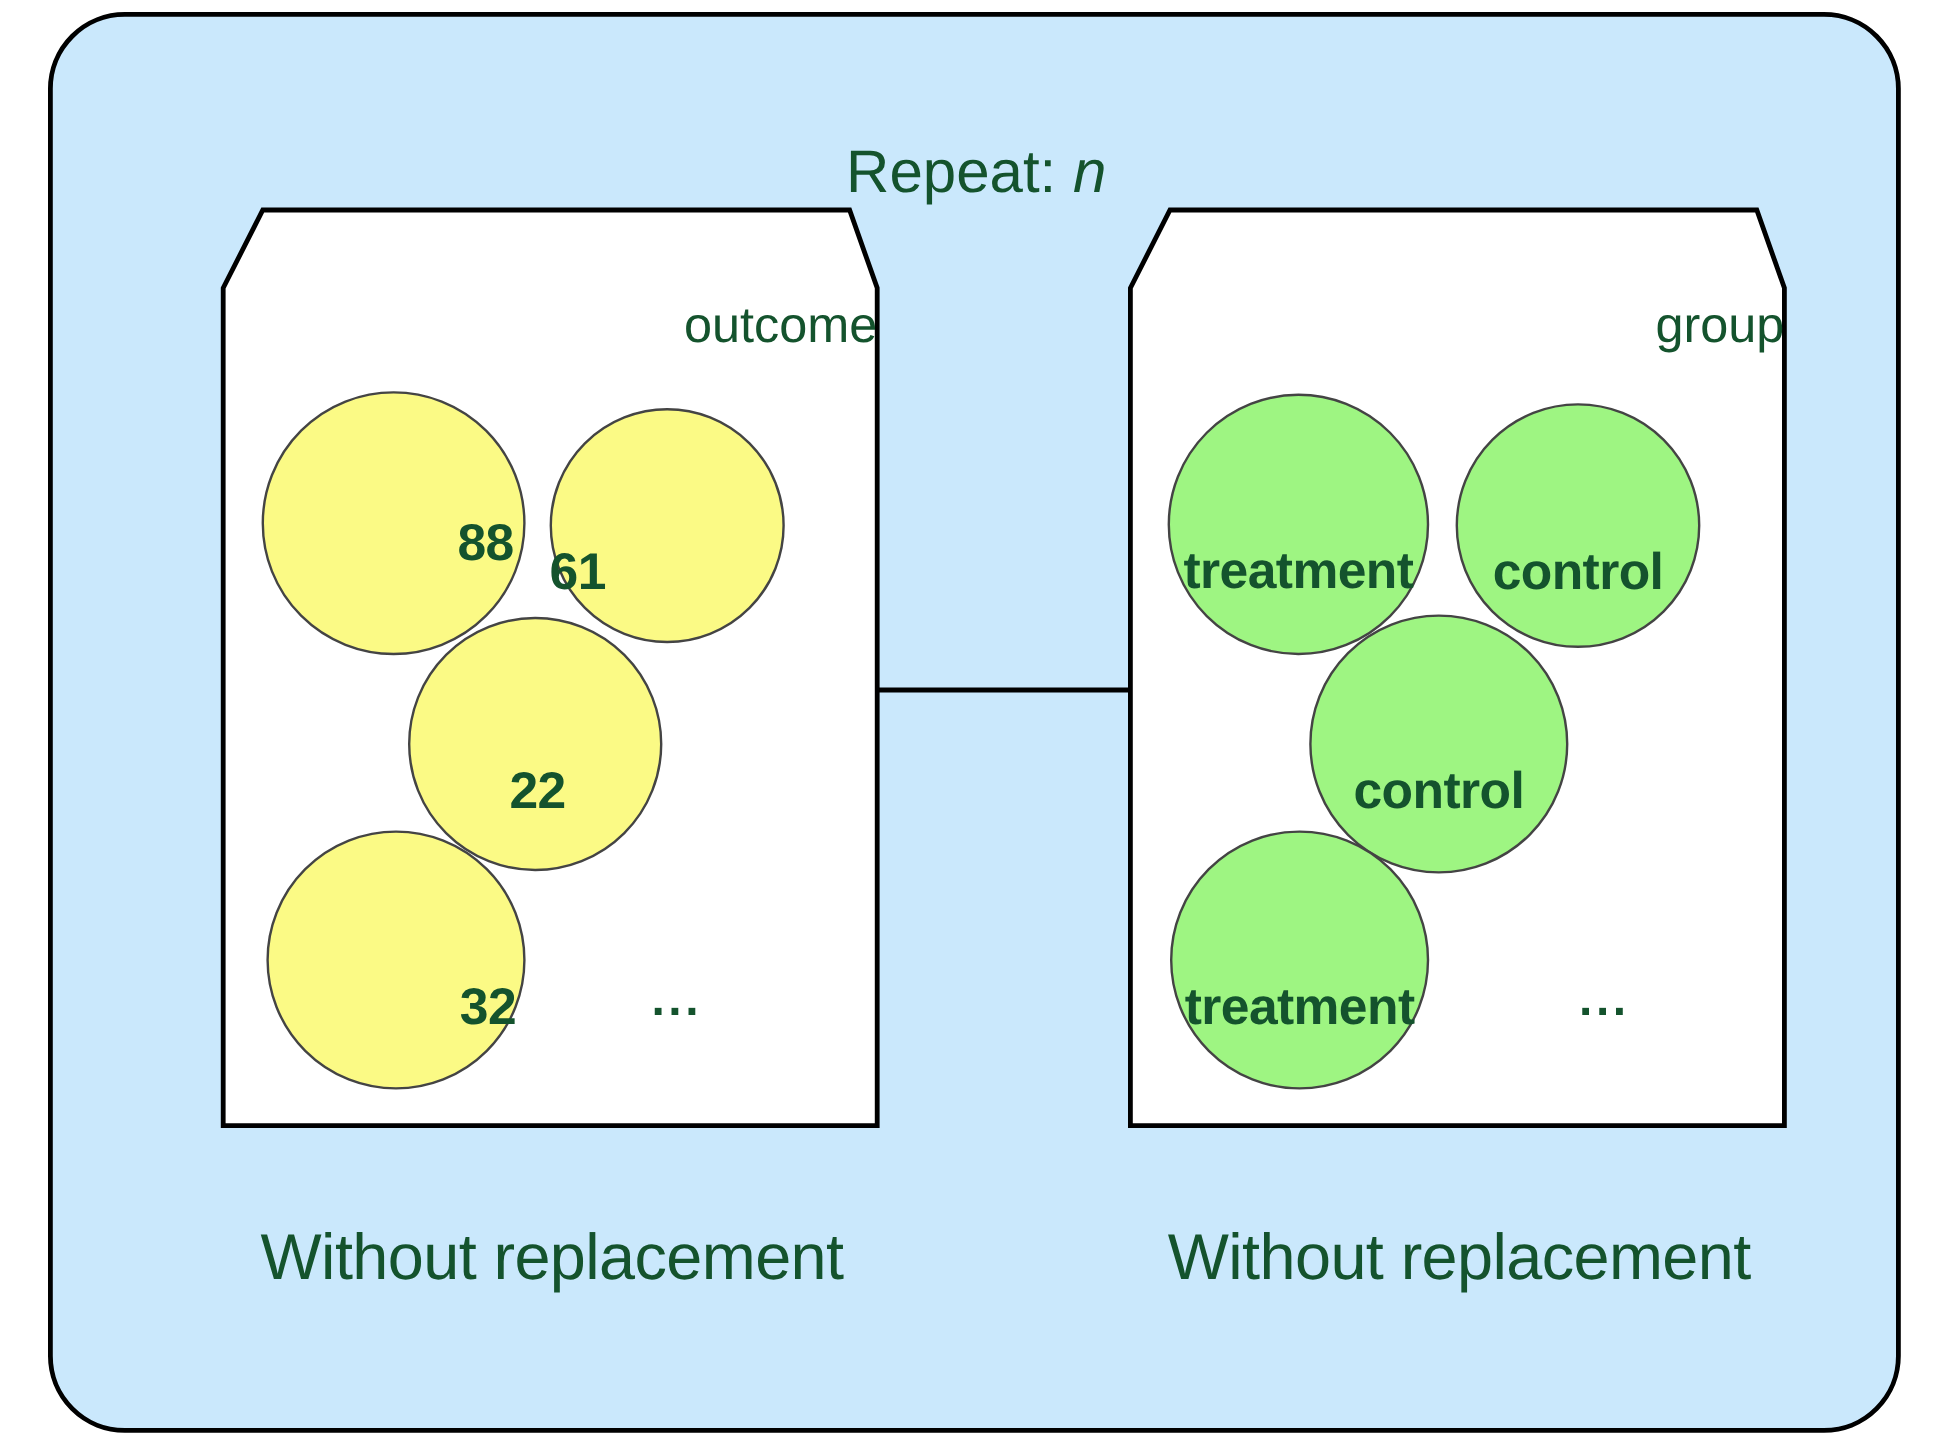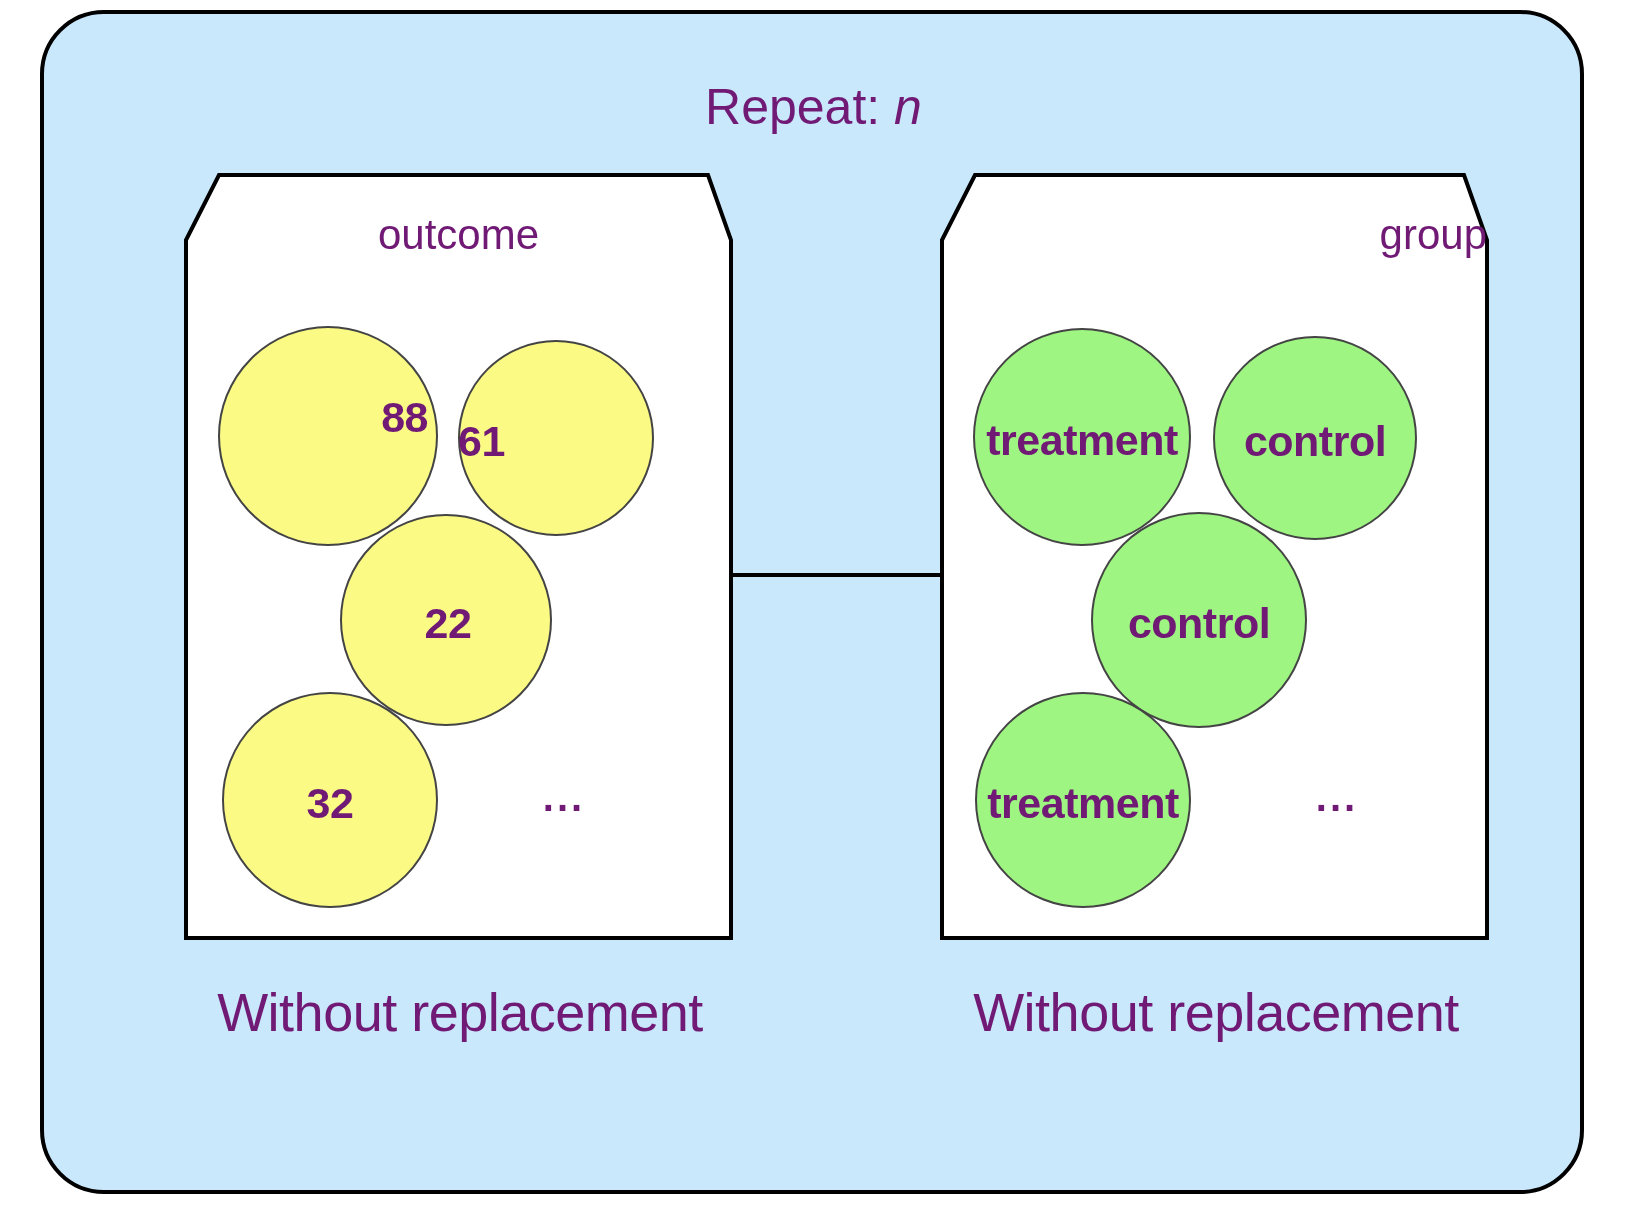--- a/index.html
+++ b/index.html
@@ -21,21 +21,21 @@
     top: 0;
     width: 1627px;
     height: 1206px;
   }
   .outer-panel-shape { fill: #cae8fc; stroke: #000000; stroke-width: 4; }
   .bag-shape { fill: #ffffff; stroke: #000000; stroke-width: 4; }
   .connector-line { stroke: #000000; stroke-width: 4; fill: none; }
   .ball-yellow { fill: #fbfa85; stroke: #444444; stroke-width: 2; }
   .ball-green  { fill: #9ef582; stroke: #444444; stroke-width: 2; }
 
-  .txt { position: absolute; color: #701a75; white-space: nowrap; }
+  .txt { position: absolute; color: #14532d; white-space: nowrap; margin-top: 36px; }
 
   .repeat-title {
     font-size: 50px;
     font-weight: 400;
     letter-spacing: 0px;
   }
   .repeat-title .ital { font-style: italic; }
 
   .bag-title {
     font-size: 42px;
@@ -84,28 +84,28 @@
     <circle class="ball-green" cx="1315" cy="438" r="101"></circle>
     <circle class="ball-green" cx="1199" cy="620" r="107"></circle>
     <circle class="ball-green" cx="1083" cy="800" r="107"></circle>
   </svg>
 
   <div class="txt repeat-title" style="left:0; top:78px; width:1627px; text-align:center;">
     <span>Repeat:</span>
     <span class="ital">n</span>
   </div>
 
-  <div class="txt bag-title" style="left:186px; top:211px; width:545px; text-align:center;">outcome</div>
+  <div class="txt bag-title" style="left:186px; top:211px; width:545px; text-align:right;">outcome</div>
 
   <div class="txt bag-title" style="left:942px; top:211px; width:545px; text-align:right;">group</div>
 
   <div class="txt ball-label" style="left:228px; top:393px; width:200px; text-align:right;">88</div>
   <div class="txt ball-label" style="left:458px; top:417px; width:200px; ">61</div>
   <div class="txt ball-label" style="left:348px; top:599px; width:200px; text-align:center;">22</div>
-  <div class="txt ball-label" style="left:230px; top:779px; width:200px; text-align:center;">32</div>
+  <div class="txt ball-label" style="left:230px; top:779px; width:200px; text-align:right;">32</div>
 
   <div class="txt ball-label" style="left:932px; top:416px; width:300px; text-align:center;">treatment</div>
   <div class="txt ball-label" style="left:1190px; top:417px; width:250px; text-align:center;">control</div>
   <div class="txt ball-label" style="left:1074px; top:599px; width:250px; text-align:center;">control</div>
   <div class="txt ball-label" style="left:933px; top:779px; width:300px; text-align:center;">treatment</div>
 
   <div class="txt ellipsis-label" style="left:494px; top:775px; width:140px; text-align:center;">...</div>
   <div class="txt ellipsis-label" style="left:1267px; top:775px; width:140px; text-align:center;">...</div>
 
   <div class="txt footer-label" style="left:130px; top:981px; width:660px; text-align:center;">Without replacement</div>

